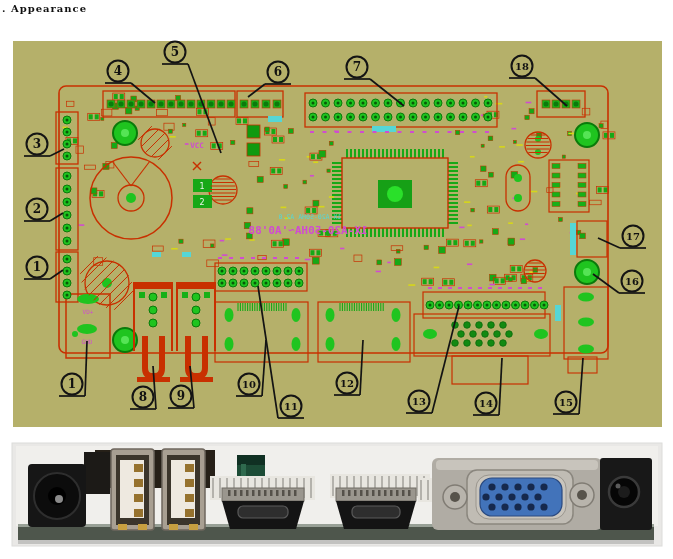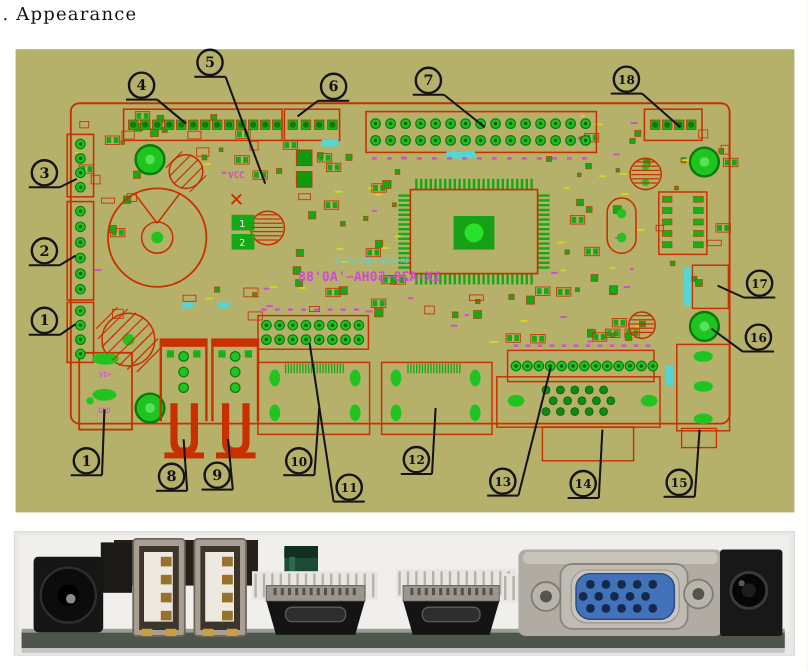--- a/index.html
+++ b/index.html
@@ -1,19 +1,19 @@
 <!DOCTYPE html>
 <html><head>
 <meta charset="utf-8">
 <style>
   html,body{margin:0;padding:0;background:#fff;}
   body{width:673px;height:559px;overflow:hidden;font-family:"DejaVu Sans",sans-serif;}
   .stage{position:relative;width:673px;height:559px;background:#fff;}
   .title{position:absolute;top:3px;left:2px;margin:0;font-family:"DejaVu Serif",serif;
-         font-weight:400;font-size:15px;color:#101010;letter-spacing:1px;}
+         font-weight:700;font-size:10px;color:#101010;letter-spacing:1px;}
   svg{position:absolute;top:0;left:0;}
   text{user-select:none;}
 </style>
 </head>
 <body>
 
 <div class="stage">
   <h1 class="title">. Appearance</h1>
 
   <svg width="673" height="559" viewBox="0 0 673 559">

